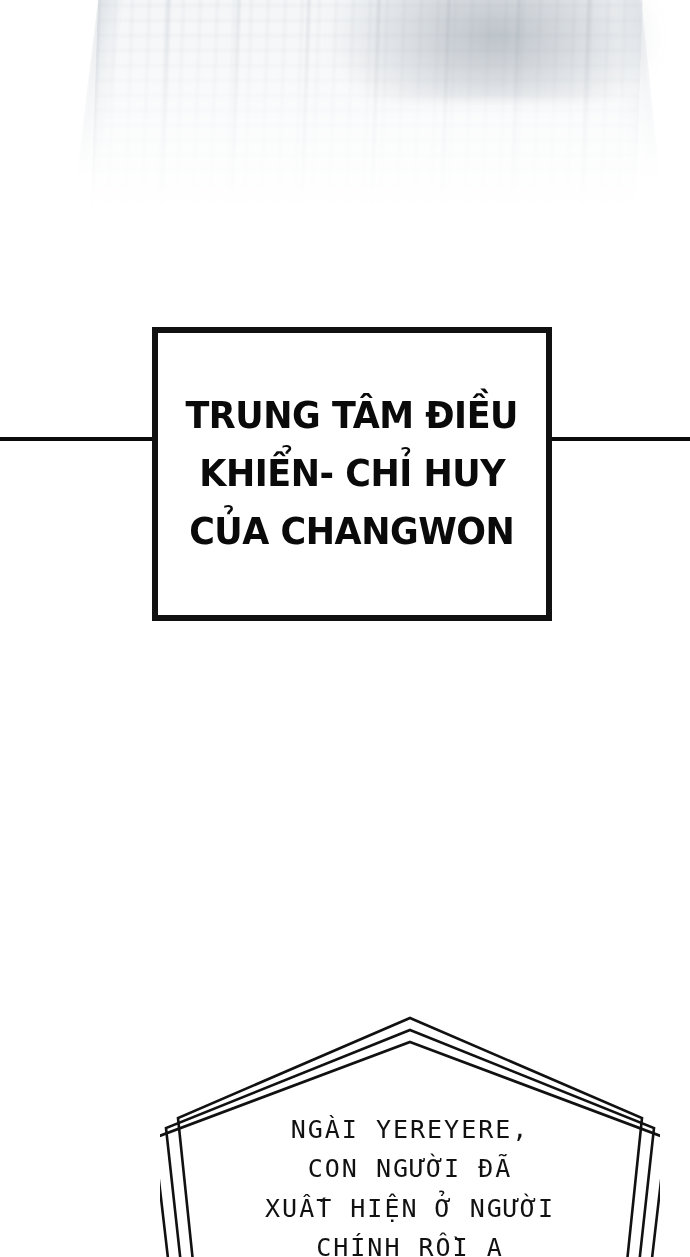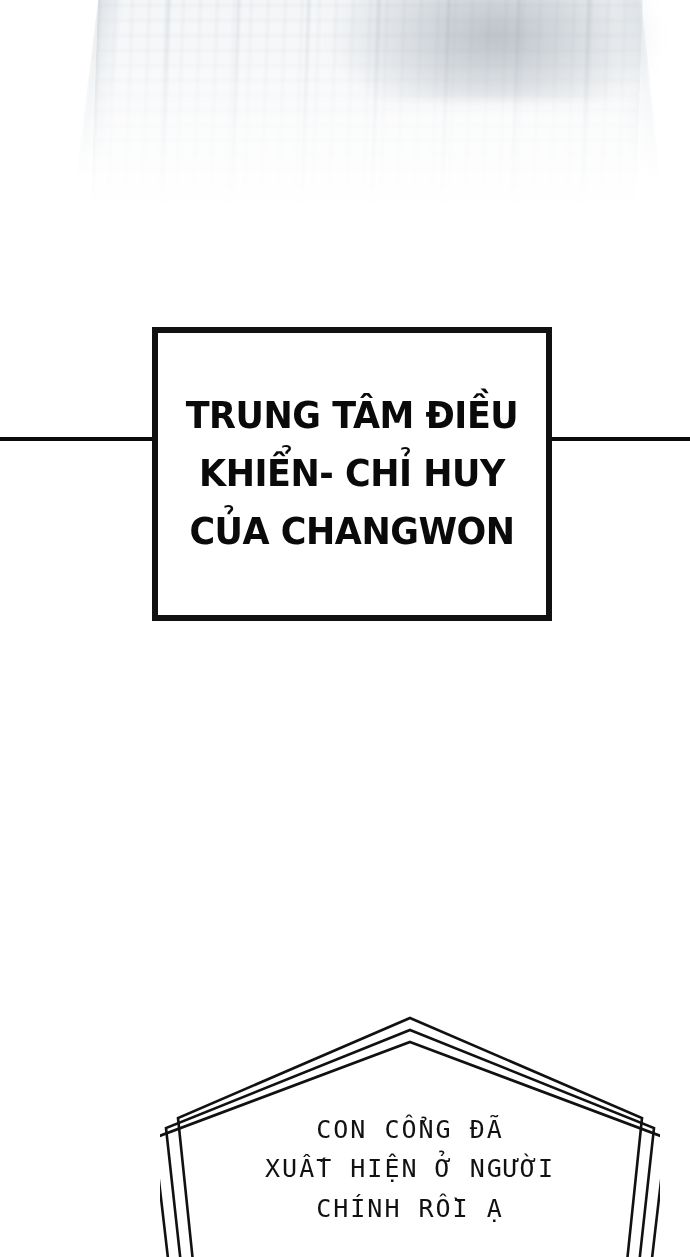--- a/index.html
+++ b/index.html
@@ -116,20 +116,21 @@
     position: absolute;
     left: 152px;
     top: 327px;
     width: 400px;
     height: 294px;
     box-sizing: border-box;
     border: 6px solid #111111;
     background: #ffffff;
     display: flex;
     flex-direction: column;
+    align-items: center;
     justify-content: center;
   }
   .sign-line {
     font-family: "DejaVu Sans", sans-serif;
     font-weight: 700;
     font-size: 38px;
     line-height: 1.52;
     letter-spacing: -0.5px;
     color: #0a0a0a;
     text-align: center;
@@ -194,19 +195,20 @@
         <polygon points="250,8 482,108 462,300 38,300 18,108"></polygon>
       </g>
       <g fill="none" stroke="#111111" stroke-width="2.6" stroke-linejoin="miter">
         <polygon points="250,20 494,118 474,300 26,300 6,118"></polygon>
       </g>
       <g fill="none" stroke="#111111" stroke-width="2.6" stroke-linejoin="miter">
         <polygon points="250,32 506,128 486,300 14,300 -6,128"></polygon>
       </g>
     </svg>
     <div class="bubble-text">
-      <span class="bline">CON CỔNG ĐÃ</span>
+      <span class="bline">NGÀI YEREYERE,</span>
+      <span class="bline">CON NGƯỜI ĐÃ</span>
       <span class="bline">XUẤT HIỆN Ở NGƯỜI</span>
       <span class="bline">CHÍNH RỒI Ạ</span>
     </div>
   </div>
 
 </div>
 
 </body></html>

